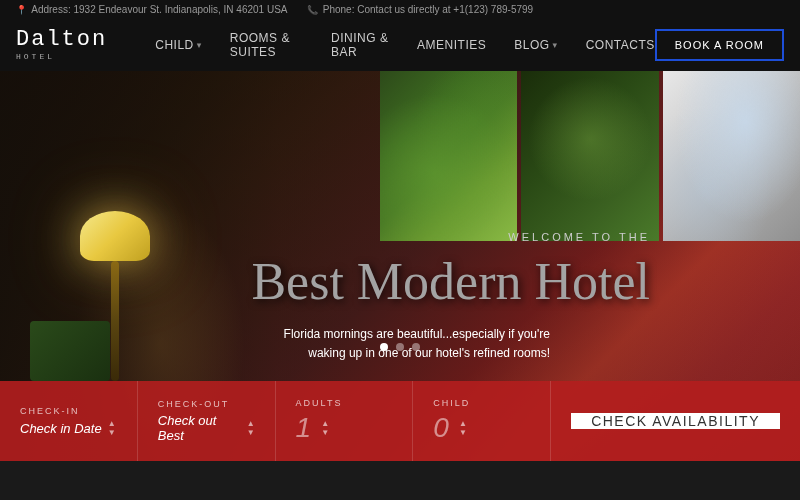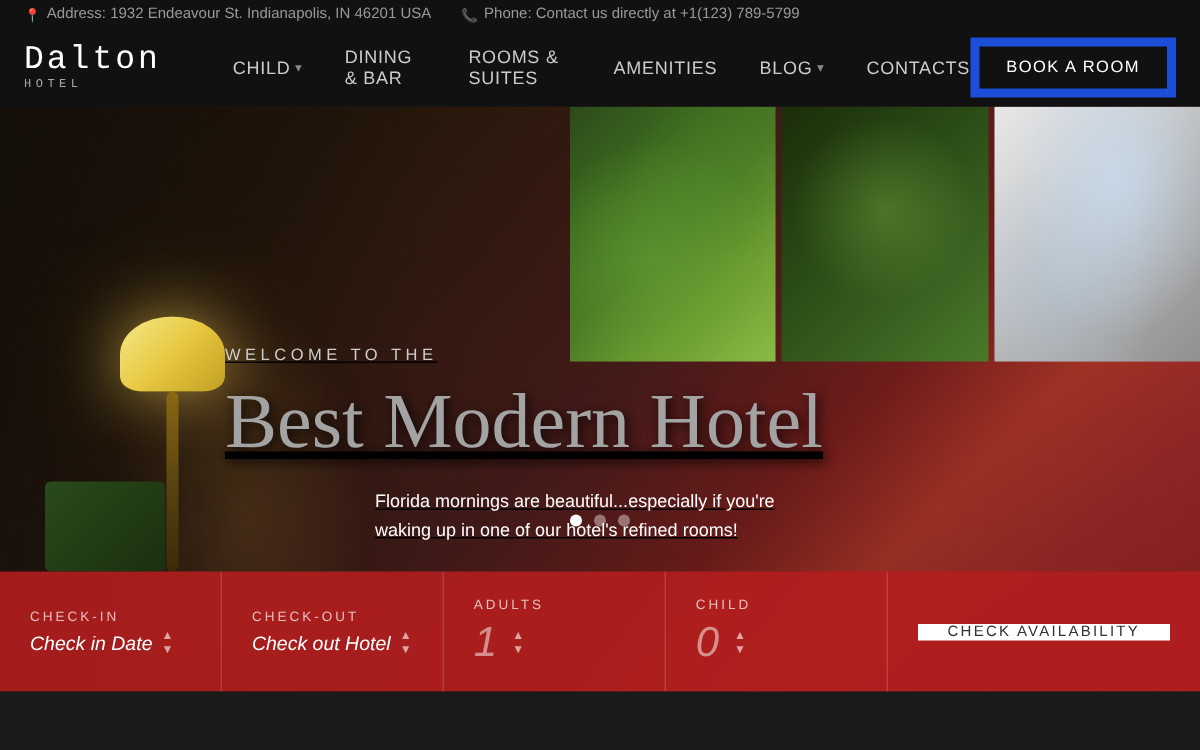--- a/index.html
+++ b/index.html
@@ -56,21 +56,21 @@
       font-size: 12px;
       font-family: Arial, sans-serif;
       letter-spacing: 0.5px;
       display: flex;
       align-items: center;
       gap: 3px;
     }
     .nav-links a .caret { font-size: 9px; color: #888; }
     .book-btn {
       background: transparent;
-      border: 6px solid #1d4ed8;
+      border: 2px solid #1d4ed8;
       color: #fff;
       padding: 8px 18px;
       font-size: 11px;
       font-family: Arial, sans-serif;
       letter-spacing: 1px;
       cursor: pointer;
     }
 
     
     .hero {
@@ -144,26 +144,25 @@
       content: '';
       position: absolute;
       inset: 0;
       background: radial-gradient(ellipse at 60% 30%, rgba(200,220,240,0.8) 0%, transparent 60%),
                   radial-gradient(ellipse at 30% 70%, rgba(180,200,220,0.5) 0%, transparent 50%);
     }
 
     .hero-content {
       position: absolute;
       z-index: 5;
-      text-align: left;
+      text-align: right;
       top: 160px;
       left: 50%;
       transform: translateX(-50%);
       width: 500px;
-      text-decoration: underline;
     }
     .welcome-text {
       color: #ccc;
       font-size: 11px;
       font-family: Arial, sans-serif;
       letter-spacing: 3px;
       margin-bottom: 10px;
     }
     .hero-title {
       color: #a3a3a3;
@@ -258,21 +257,21 @@
     .check-btn-wrap {
       display: flex;
       align-items: center;
       padding: 0 20px;
     }
     .check-btn {
       background: #fff;
       color: #333;
       border: none;
       padding: 0 20px;
-      font-size: 10px;
+      font-size: 14px;
       letter-spacing: 1.5px;
       font-family: Arial, sans-serif;
       cursor: pointer;
       white-space: nowrap;
     }
     .lamp-decoration {
       position: absolute;
       left: 80px;
       bottom: 80px;
       z-index: 3;
@@ -322,24 +321,24 @@
   <div class="logo">
     <span>Dalton</span>
     <small>HOTEL</small>
   </div>
   <div class="nav-links">
     <a href="#">
       <span>CHILD</span>
       <span class="caret">▾</span>
     </a>
     <a href="#">
+      <span>ROOMS &amp; SUITES</span>
+    </a>
+    <a href="#">
       <span>DINING &amp; BAR</span>
-    </a>
-    <a href="#">
-      <span>ROOMS &amp; SUITES</span>
     </a>
     <a href="#">
       <span>AMENITIES</span>
     </a>
     <a href="#">
       <span>BLOG</span>
       <span class="caret">▾</span>
     </a>
     <a href="#">
       <span>CONTACTS</span>
@@ -386,21 +385,21 @@
         <div class="arrows">
           <span class="arrow">▲</span>
           <span class="arrow">▼</span>
         </div>
       </div>
     </div>
 
     <div class="booking-field">
       <div class="booking-field-label">CHECK-OUT</div>
       <div class="booking-field-value">
-        <span>Check out Hotel</span>
+        <span>Check out Best</span>
         <div class="arrows">
           <span class="arrow">▲</span>
           <span class="arrow">▼</span>
         </div>
       </div>
     </div>
 
     <div class="booking-field">
       <div class="booking-field-label">ADULTS</div>
       <div class="booking-field-value">

